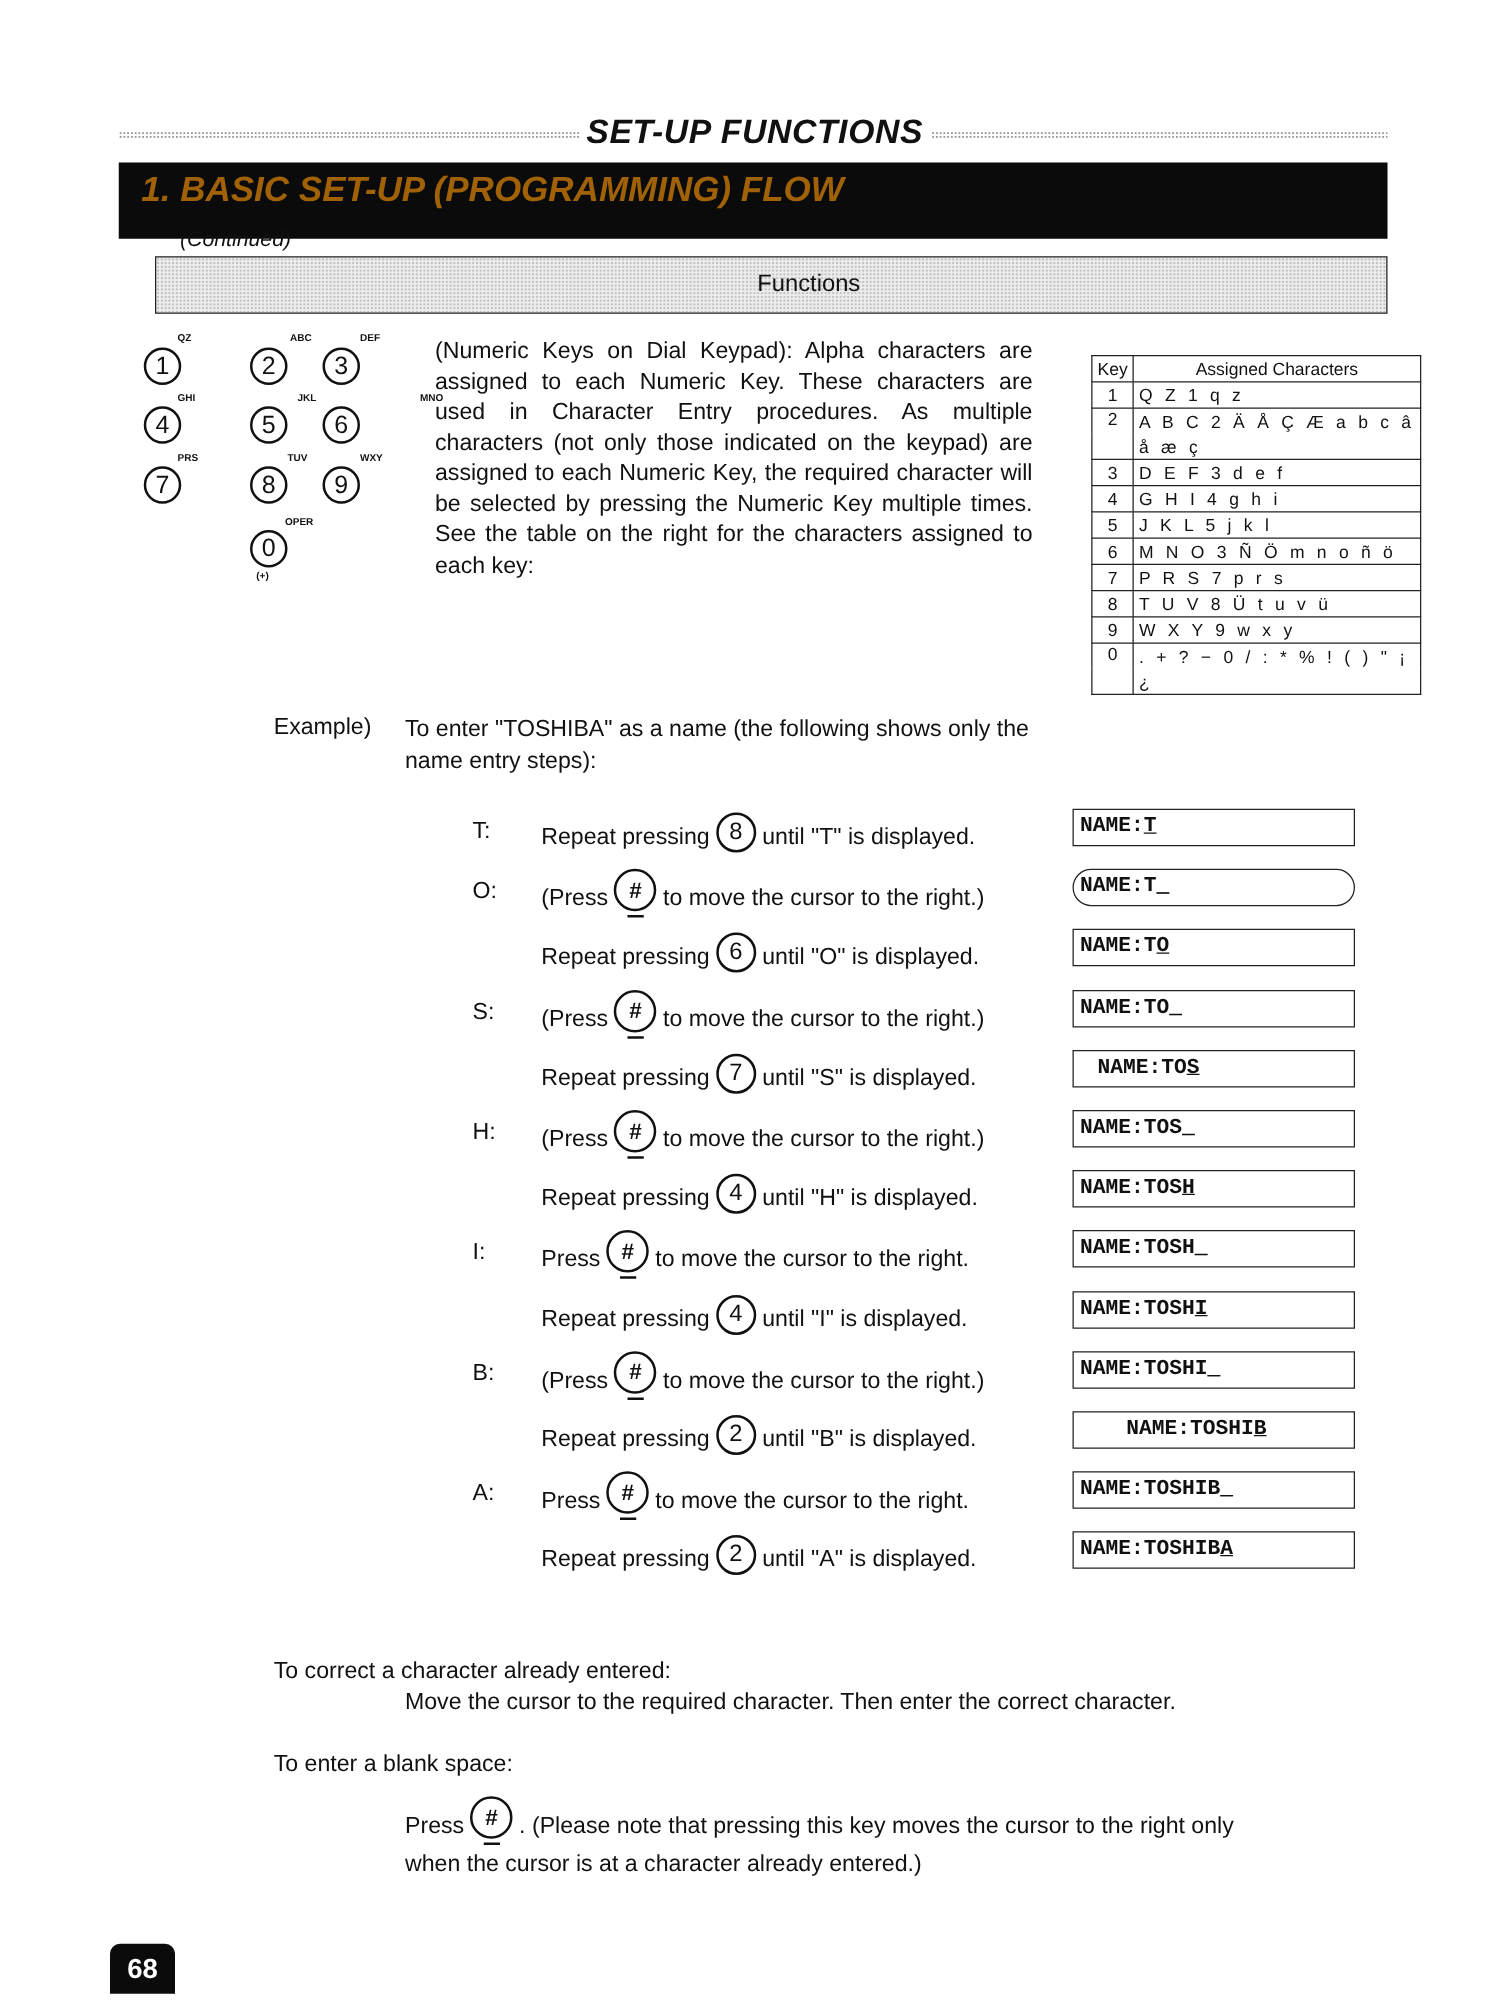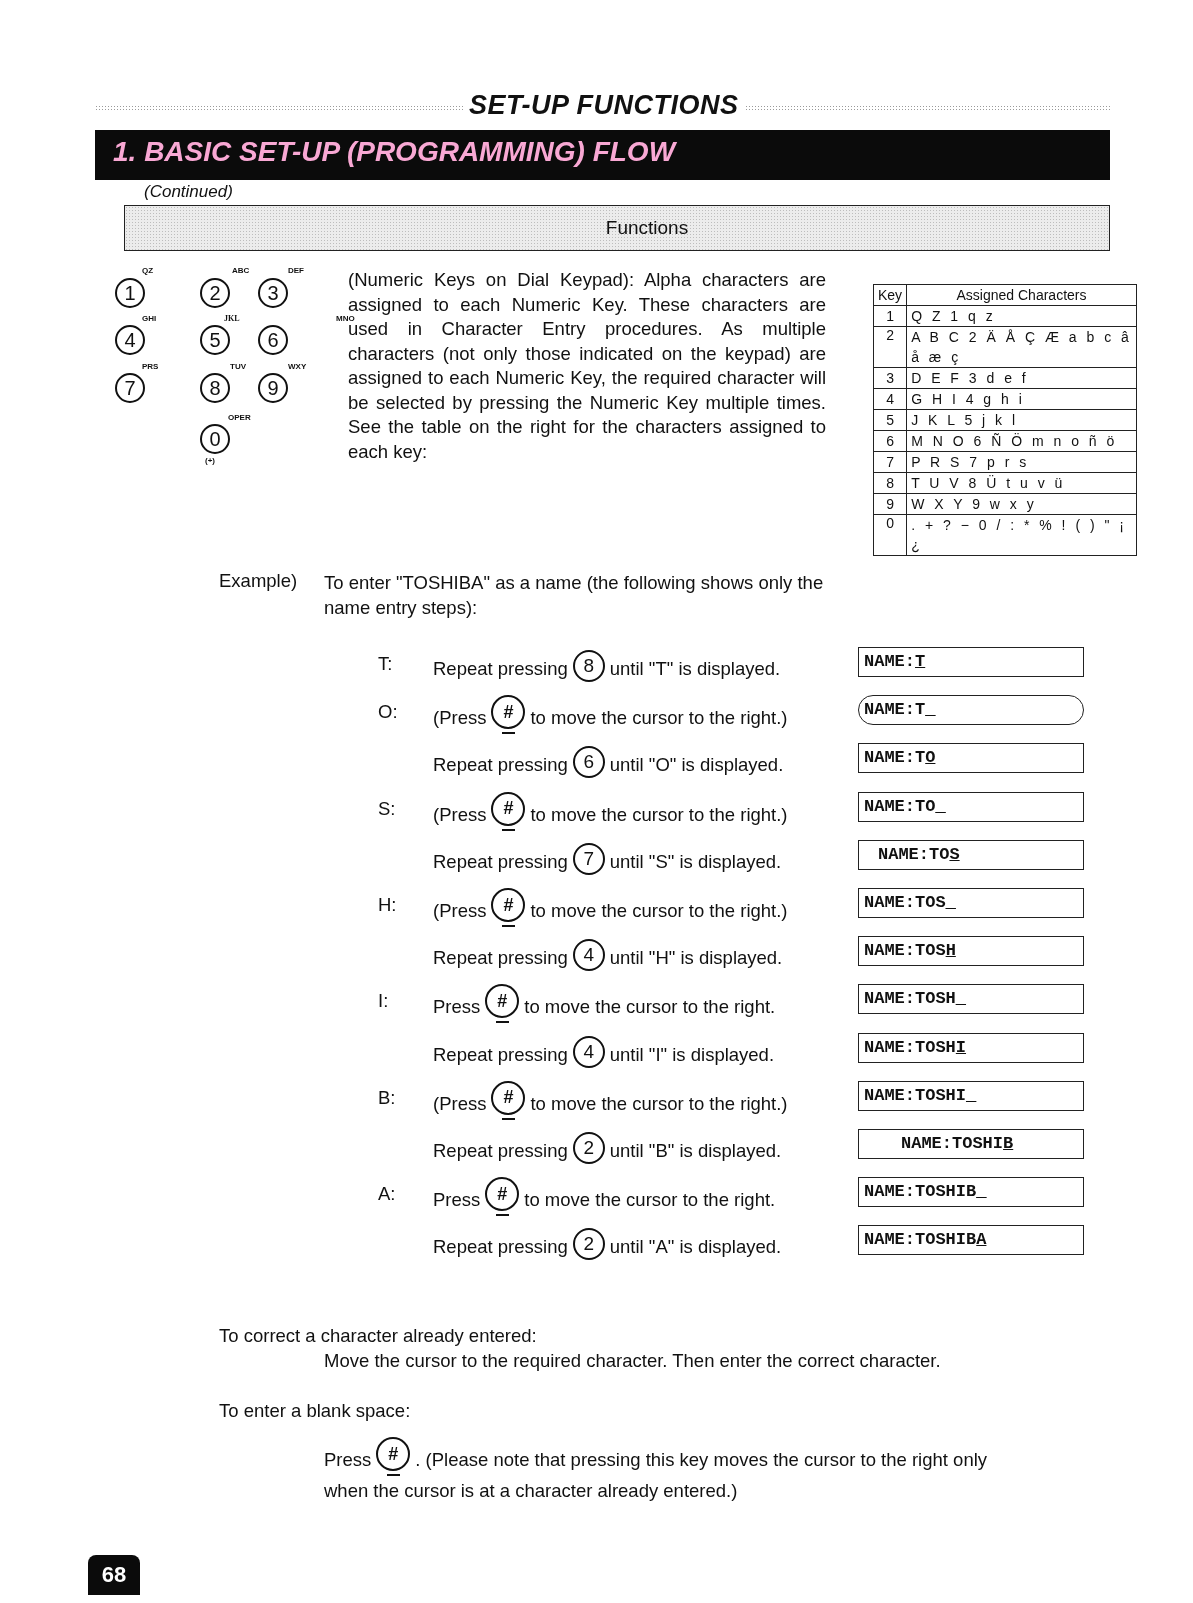--- a/index.html
+++ b/index.html
@@ -5,22 +5,22 @@
   html, body { margin:0; padding:0; background:#ffffff; }
   body { width:1193px; height:1603px; position:relative; overflow:hidden;
          font-family:"Liberation Sans", sans-serif; color:#111; }
 
   
   .dotline { position:absolute; top:105px; height:6px;
     background-image: radial-gradient(#9a9a9a 0.8px, transparent 1px);
     background-size:3px 3px; }
   .section-title { position:absolute; left:465px; top:90px; font-size:27px;
     font-weight:bold; font-style:italic; letter-spacing:0.5px; background:#fff; padding:0 4px; }
-  .banner { position:absolute; left:95px; top:130px; width:1015px; height:50px;
-    background:#0b0b0b; color:#f9a8d4; }
+  .banner { position:absolute; left:95px; top:130px; width:1015px; height:61px;
+    background:#0b0b0b; color:#a16207; }
   .banner span { position:absolute; left:18px; top:6px; font-size:28px;
     font-weight:bold; font-style:italic; }
   .continued { position:absolute; left:144px; top:182px; font-size:17px; font-style:italic; }
 
   
   .hdr { position:absolute; left:124px; top:205px; width:984px; height:44px;
     border:1.5px solid #222; display:flex;
     background-color:#ececec;
     background-image: radial-gradient(#bdbdbd 0.7px, transparent 1px);
     background-size:3px 3px; }
@@ -91,21 +91,21 @@
   <div class="key" style="left:115px;top:278px;">1</div>
   <div class="keylbl" style="left:142px;top:266px;">QZ</div>
   <div class="key" style="left:200px;top:278px;">2</div>
   <div class="keylbl" style="left:232px;top:266px;">ABC</div>
   <div class="key" style="left:258px;top:278px;">3</div>
   <div class="keylbl" style="left:288px;top:266px;">DEF</div>
 
   <div class="key" style="left:115px;top:325px;">4</div>
   <div class="keylbl" style="left:142px;top:314px;">GHI</div>
   <div class="key" style="left:200px;top:325px;">5</div>
-  <div class="keylbl" style="left:224px;top:314px;font-family:Liberation Serif, serif;">JKL</div>
+  <div class="keylbl" style="left:238px;top:314px;">JKL</div>
   <div class="key" style="left:258px;top:325px;">6</div>
   <div class="keylbl" style="left:288px;top:314px;padding-left:48px;">MNO</div>
 
   <div class="key" style="left:115px;top:373px;">7</div>
   <div class="keylbl" style="left:142px;top:362px;">PRS</div>
   <div class="key" style="left:200px;top:373px;">8</div>
   <div class="keylbl" style="left:230px;top:362px;">TUV</div>
   <div class="key" style="left:258px;top:373px;">9</div>
   <div class="keylbl" style="left:288px;top:362px;">WXY</div>
 
@@ -140,21 +140,21 @@
   <tr>
         <td class="k">4</td>
         <td class="v">G H I 4 g h i</td>
       </tr>
   <tr>
         <td class="k">5</td>
         <td class="v">J K L 5 j k l</td>
       </tr>
   <tr>
         <td class="k">6</td>
-        <td class="v">M N O 6 Ñ Ö m n o ñ ö</td>
+        <td class="v">M N O 3 Ñ Ö m n o ñ ö</td>
       </tr>
   <tr>
         <td class="k">7</td>
         <td class="v">P R S 7 p r s</td>
       </tr>
   <tr>
         <td class="k">8</td>
         <td class="v">T U V 8 Ü t u v ü</td>
       </tr>
   <tr>

